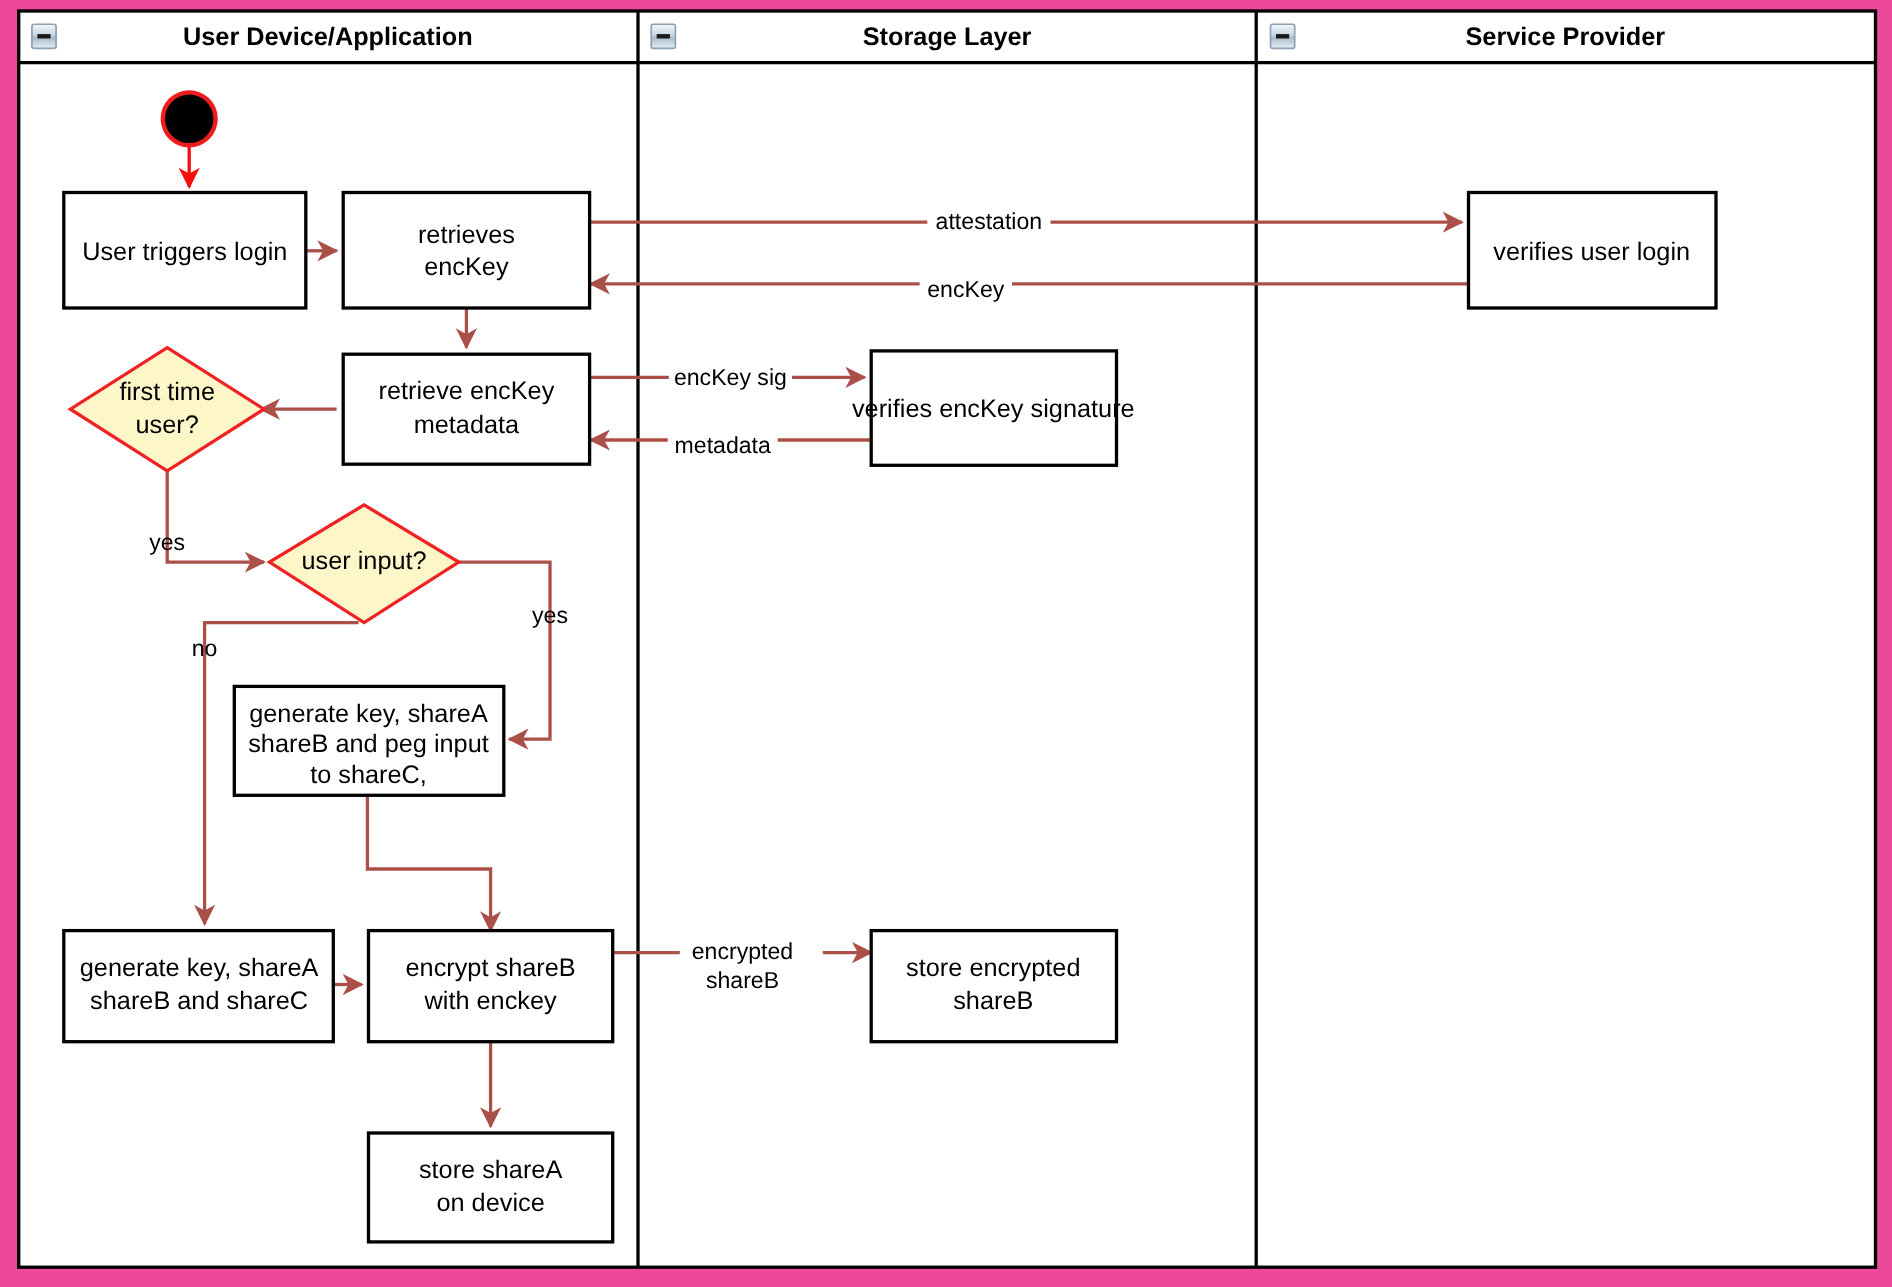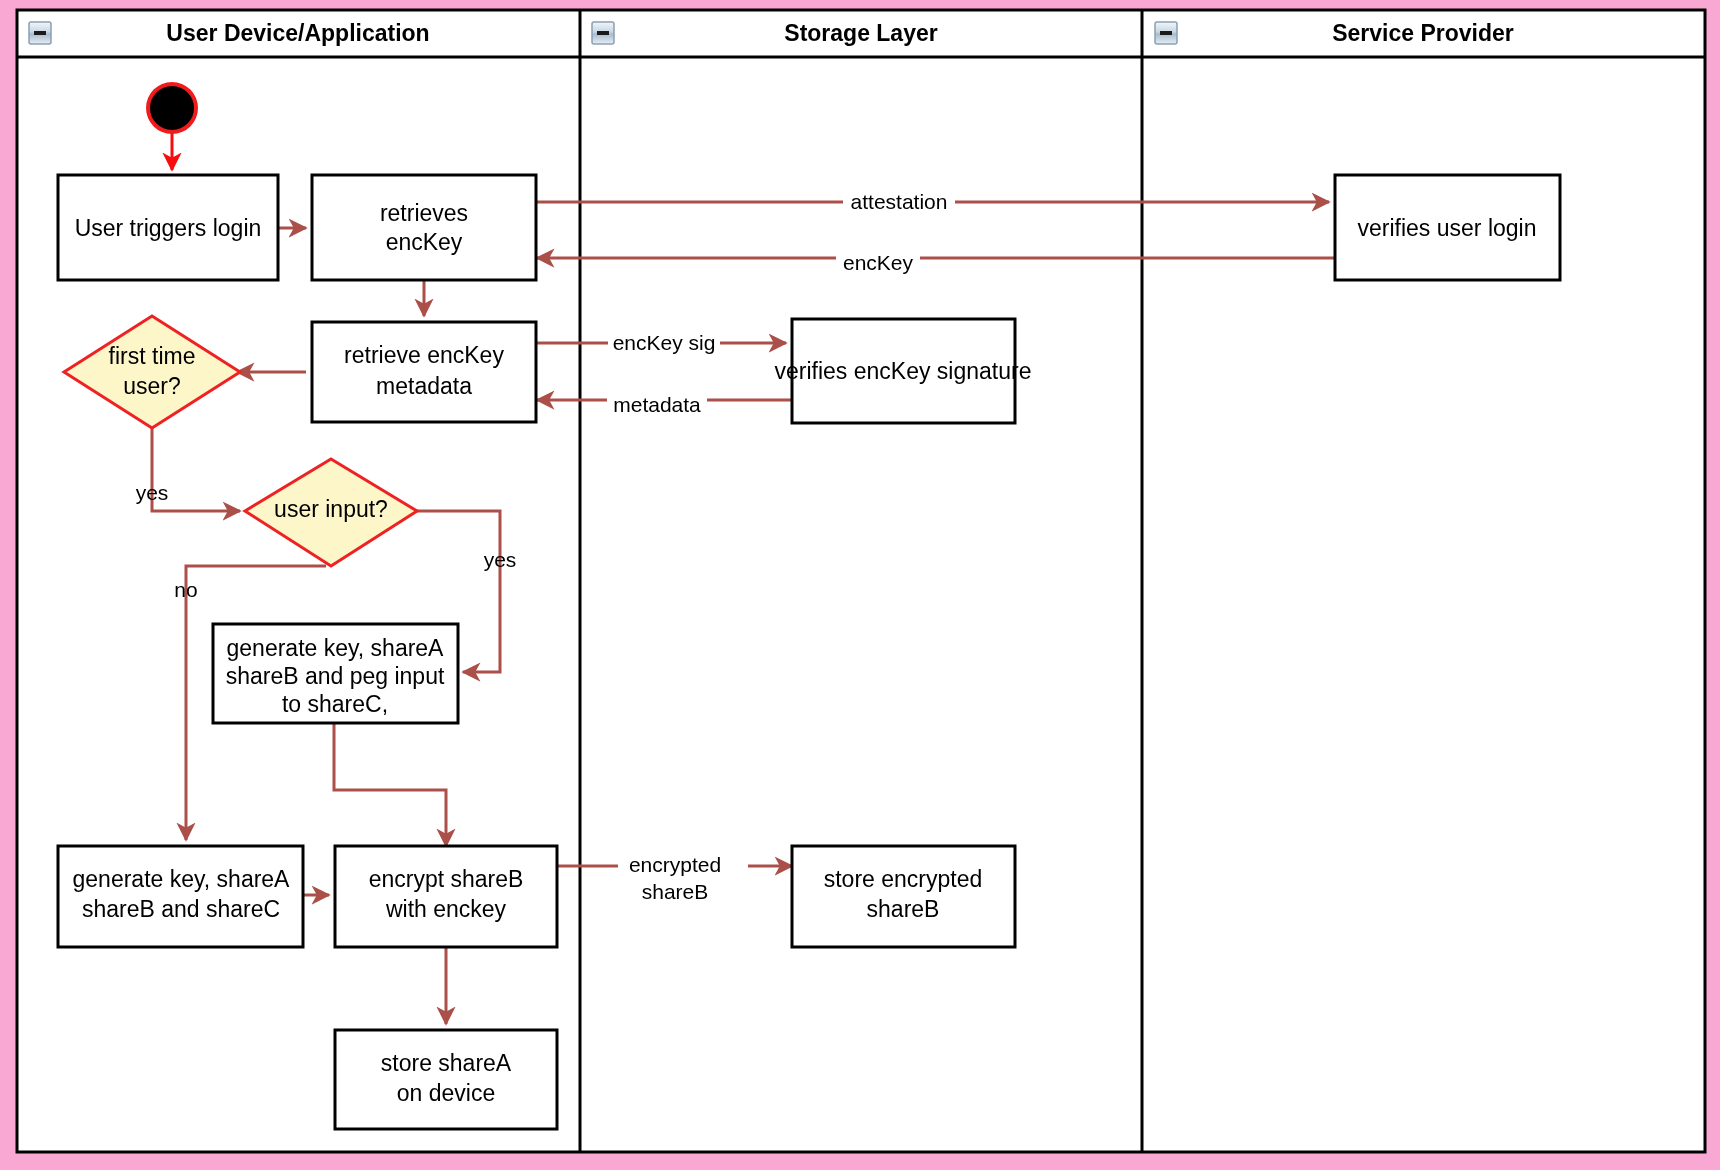--- a/index.html
+++ b/index.html
@@ -5,21 +5,21 @@
   html, body {
     margin: 0;
     padding: 0;
     background: #ffffff;
     font-family: "Liberation Sans", sans-serif;
   }
   #canvas {
     position: relative;
     width: 1720px;
     height: 1170px;
-    background: #f9a8d4;
+    background: #ec4899;
     overflow: hidden;
   }
   svg.diagram {
     position: absolute;
     left: 0;
     top: 0;
     width: 1720px;
     height: 1170px;
   }
   .lane-header-text {

